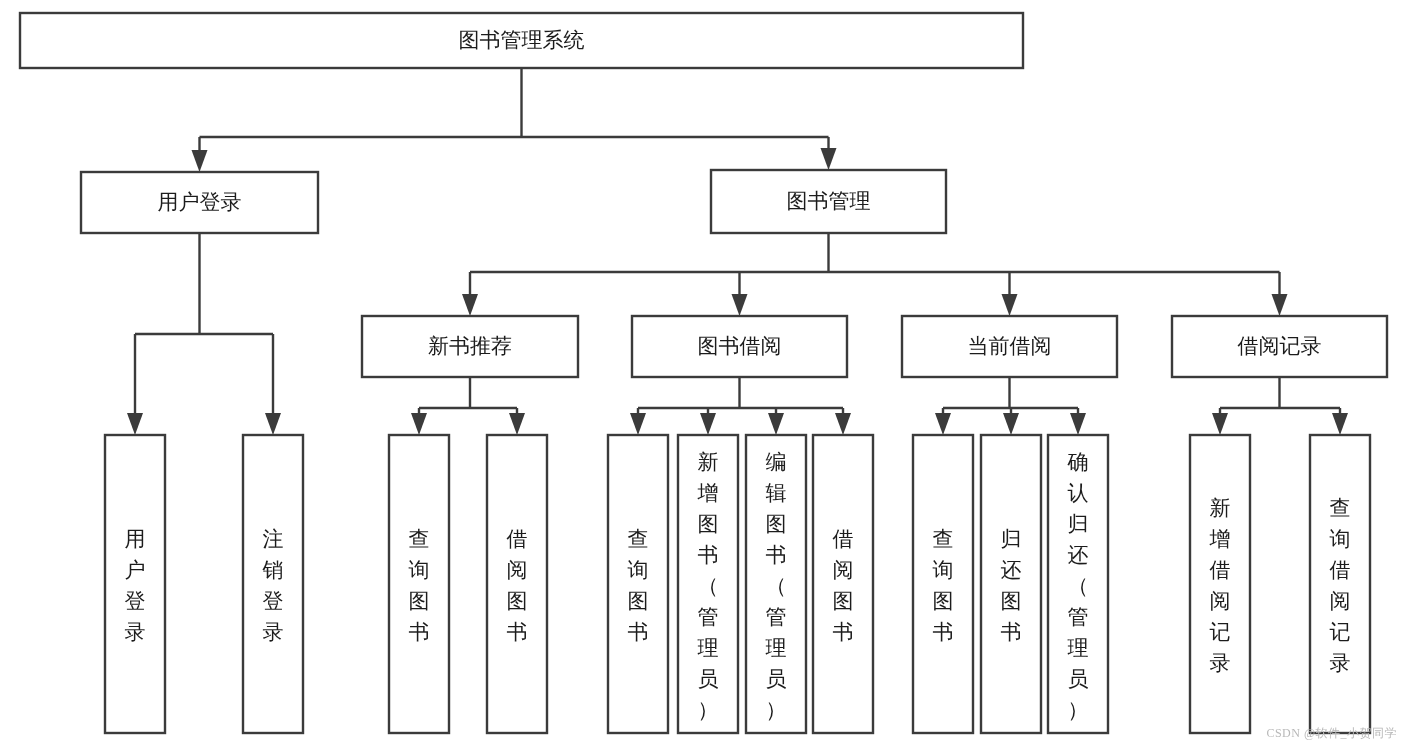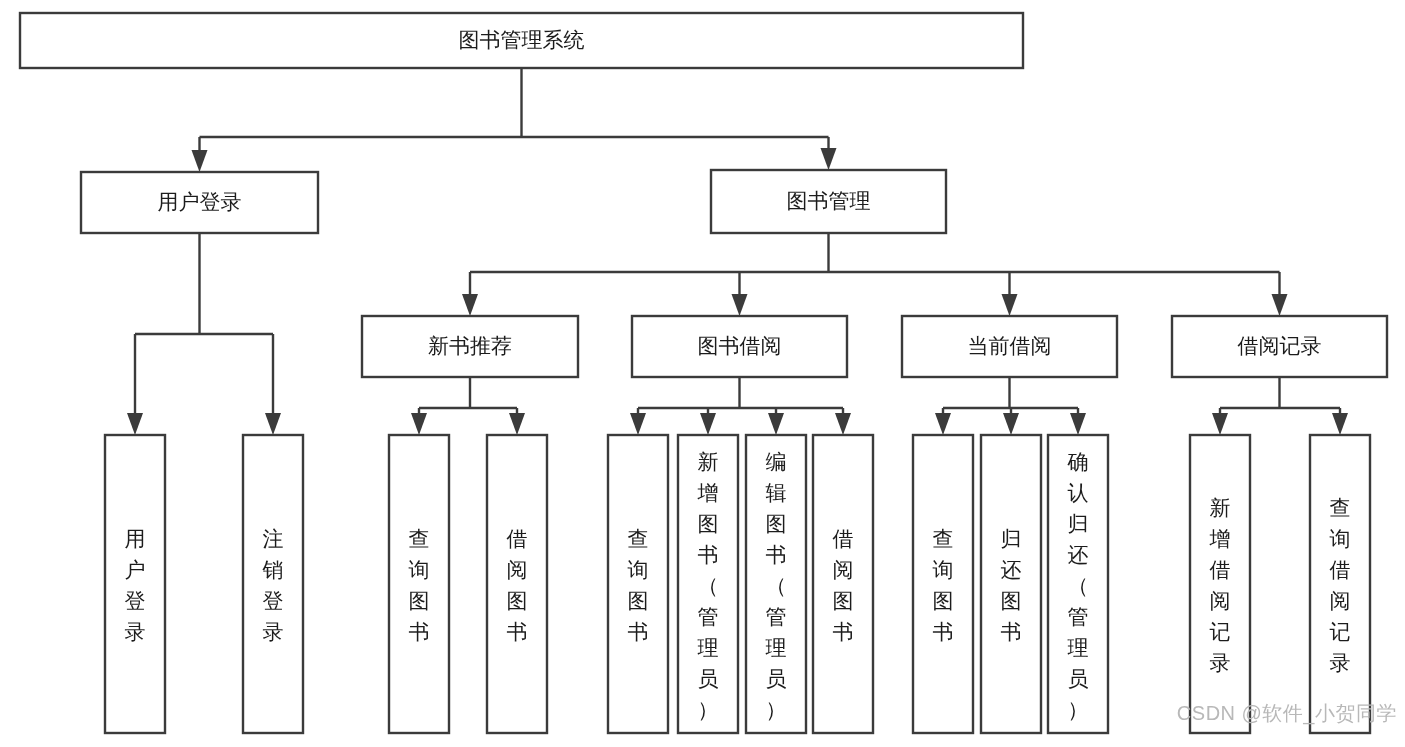--- a/index.html
+++ b/index.html
@@ -52,23 +52,23 @@
   }
   .node-label-vertical {
     fill: #1c1c1c;
     font-family: "Liberation Sans", "DejaVu Sans", sans-serif;
     font-size: 21px;
     text-anchor: middle;
   }
   .watermark {
     position: absolute;
     right: 8px;
-    bottom: 20px;
-    font-family: Liberation Sans, sans-serif;
-    font-size: 20px;
+    bottom: 5px;
+    font-family: Liberation Serif, serif;
+    font-size: 12px;
     color: #b8b8b8;
     letter-spacing: 0.5px;
     white-space: nowrap;
     user-select: none;
   }
 </style>
 </head>
 <body>
 
 <div id="diagram-root">

